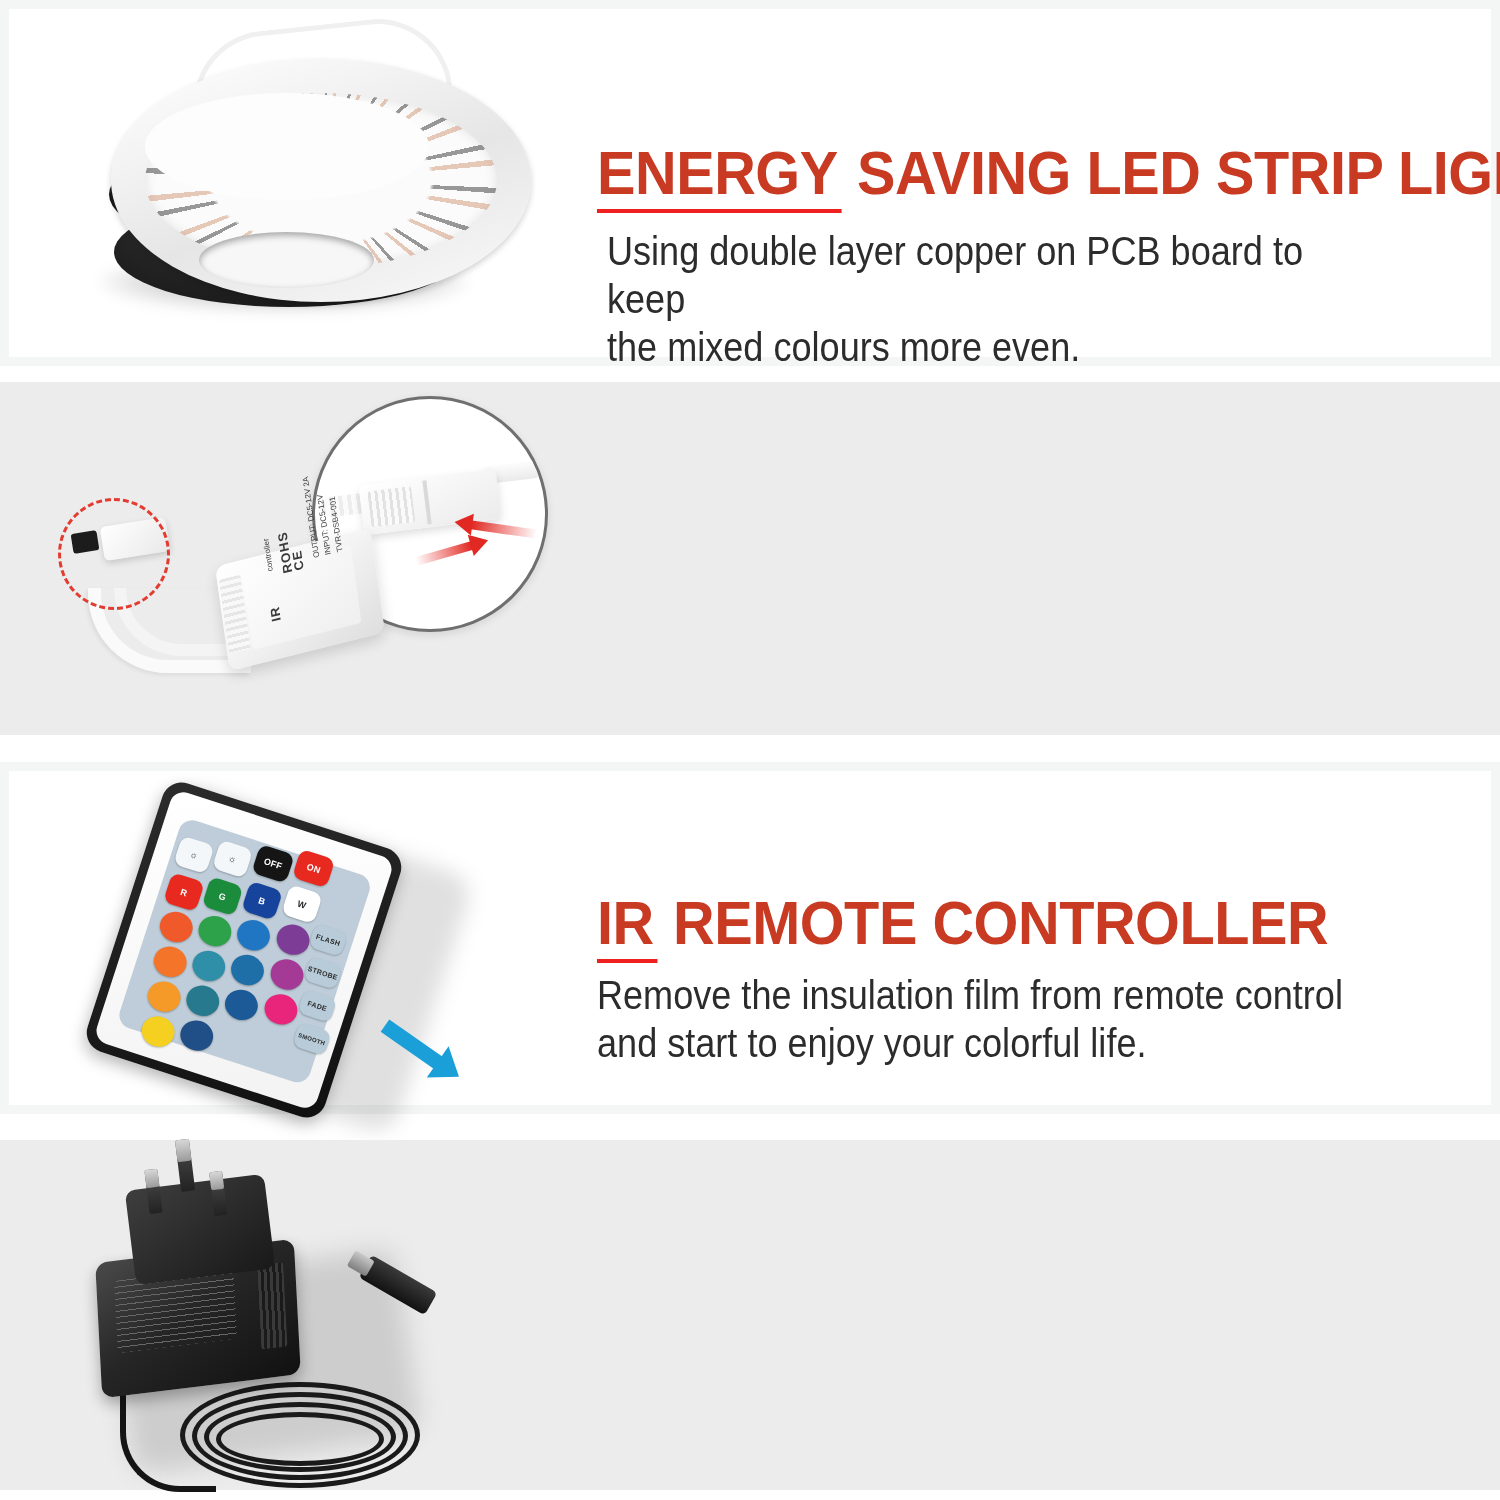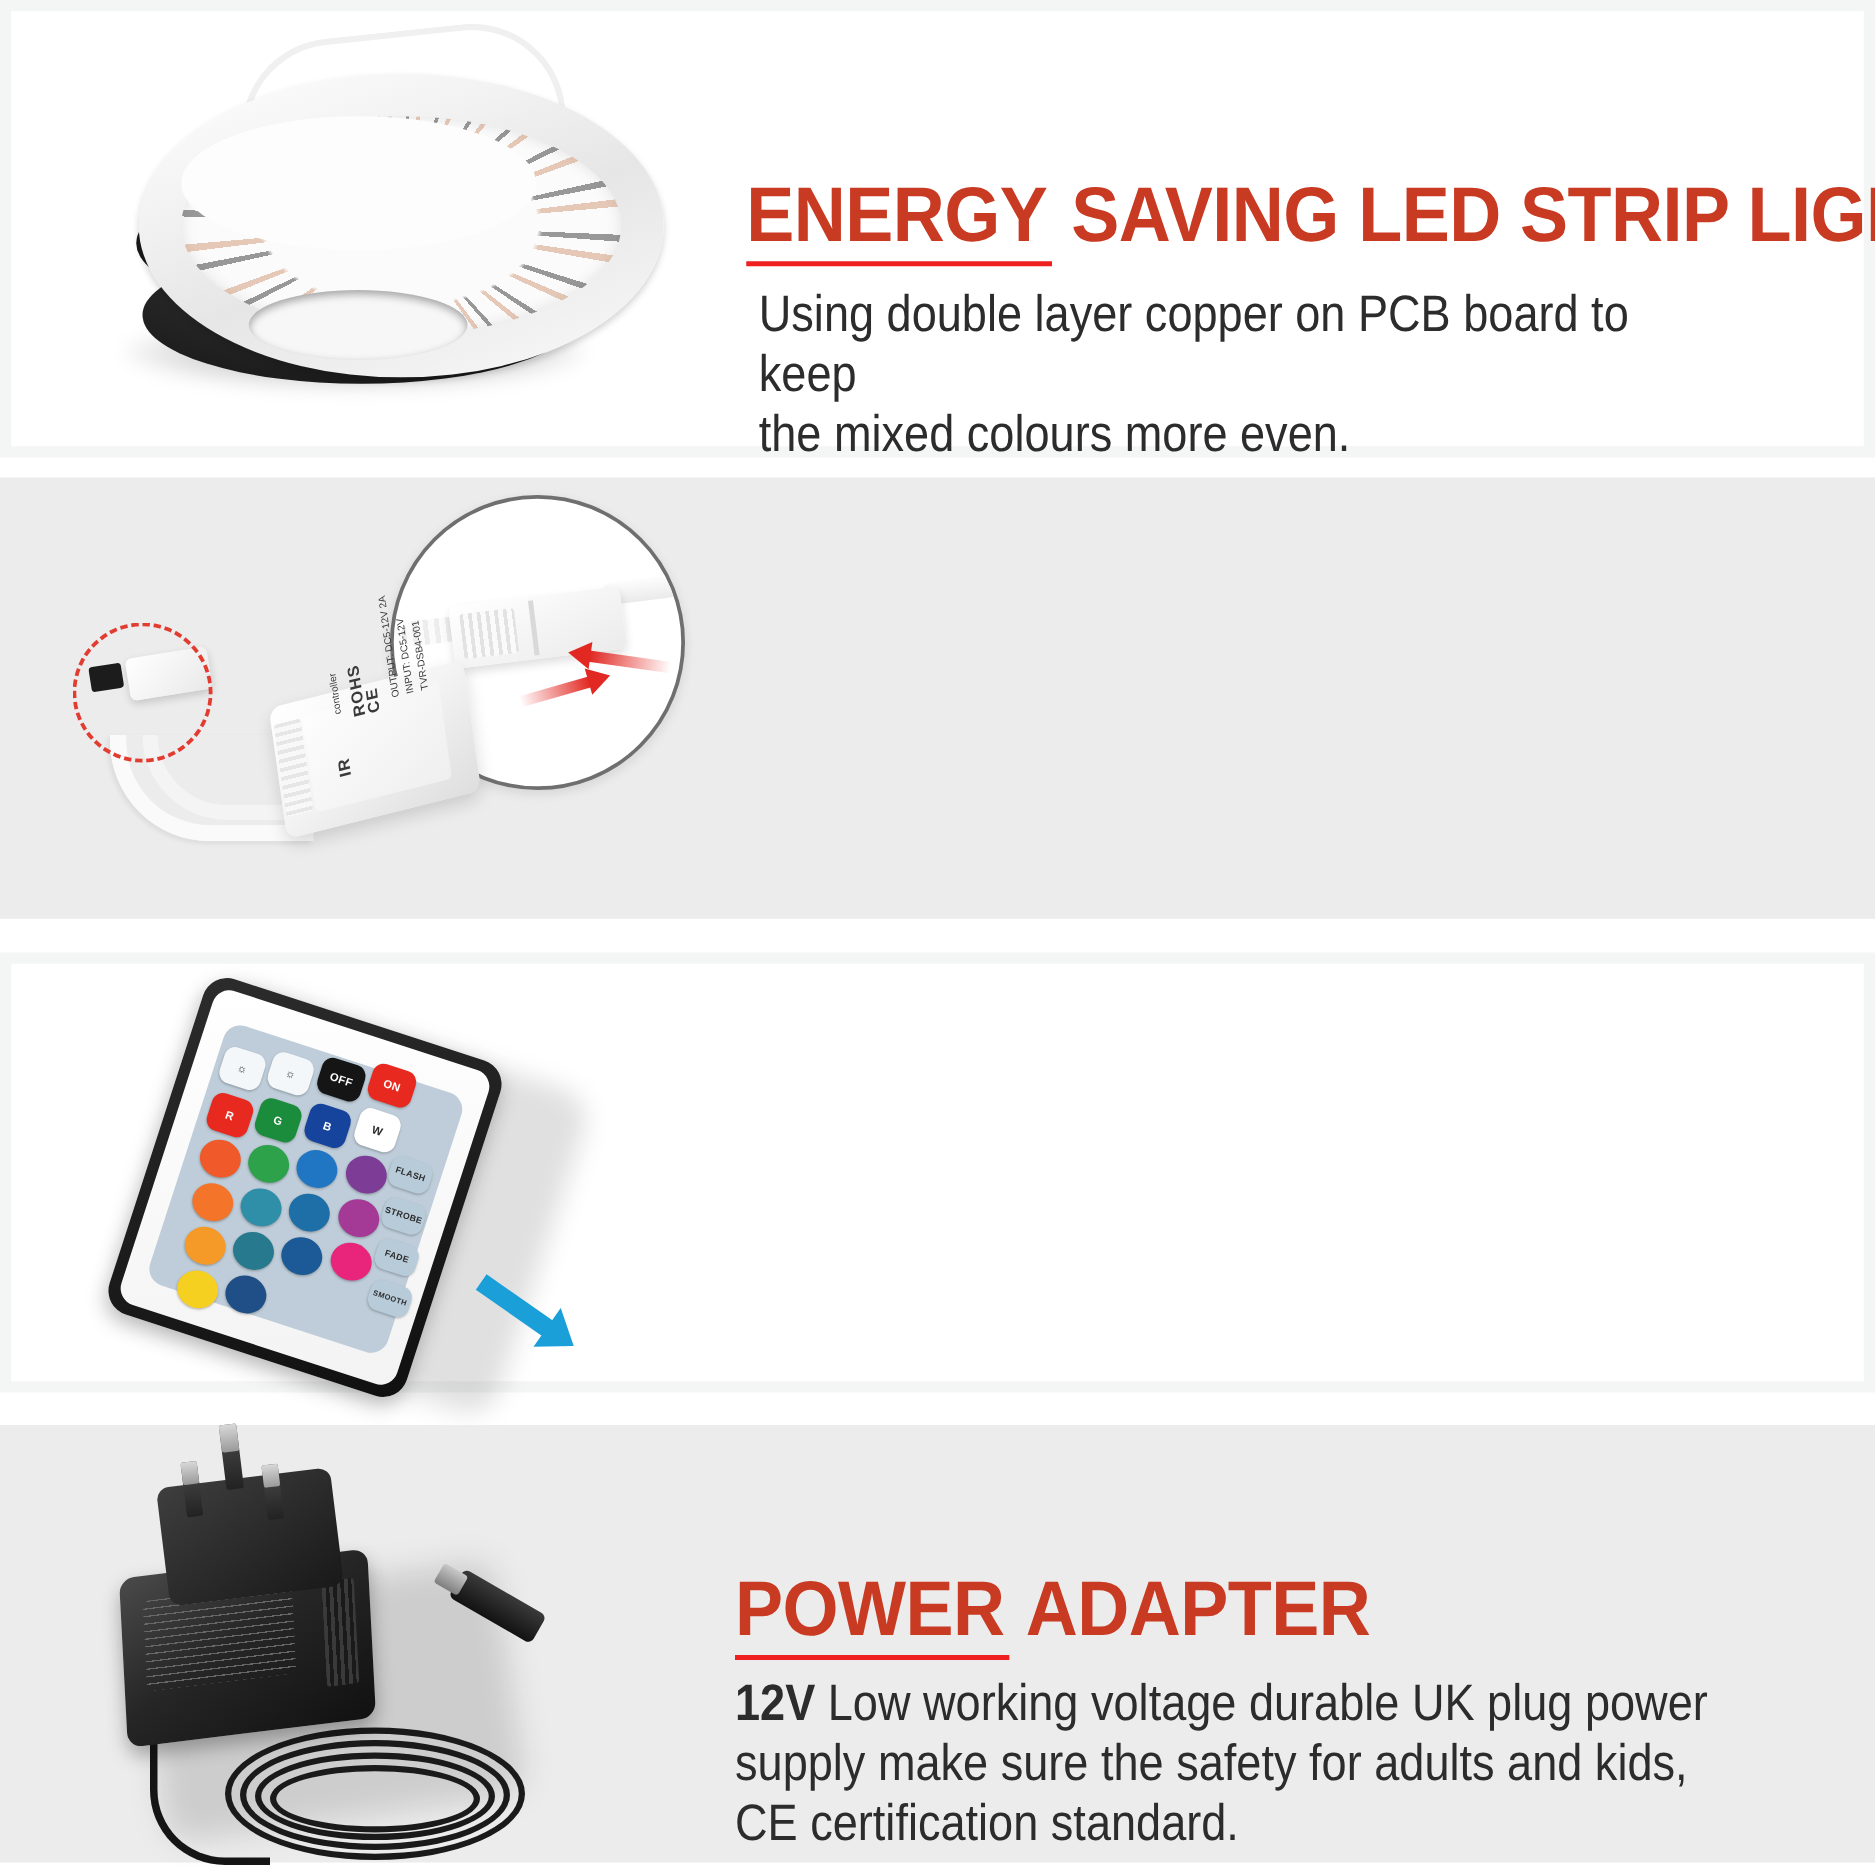--- a/index.html
+++ b/index.html
@@ -364,20 +364,27 @@
               </div>
               <div class="kr" style="left:191px;top:183px;width:34px;height:25px;background:#b8cbd9;">
                 <span class="ktxt dark" style="font-size:6px;">SMOOTH</span>
               </div>
 
             </div>
           </div>
         </div>
       </div>
 
+      <div class="copy">
+        <h2 class="heading" style="left:28px;top:70px;font-size:62px;">
+          <span class="hl">IR</span><span> REMOTE CONTROLLER</span>
+        </h2>
+        <p class="body" style="left:28px;top:160px;font-size:41px;">Remove the insulation film from remote control
+and start to enjoy your colorful life.</p>
+      </div>
 
     </div>
   </section>
 
   <section class="panel panel-grey" id="panel-4">
     <div class="panel-inner">
 
       <div class="media" style="width:560px;">
         <div class="ad-wrap">
           <div class="ad-shadow"></div>
@@ -401,25 +408,17 @@
             <div class="pin" style="left:56px;top:-44px;width:14px;height:52px;"></div>
             <div class="pin-tip" style="left:56px;top:-44px;width:14px;height:22px;"></div>
             <div class="pin" style="left:22px;top:-18px;width:13px;height:44px;"></div>
             <div class="pin-tip" style="left:22px;top:-18px;width:13px;height:18px;"></div>
             <div class="pin" style="left:86px;top:-8px;width:13px;height:44px;"></div>
             <div class="pin-tip" style="left:86px;top:-8px;width:13px;height:18px;"></div>
           </div>
         </div>
       </div>
 
-      <div class="copy">
-        <h2 class="heading" style="left:28px;top:66px;font-size:62px;">
-          <span class="hl">POWER</span><span> ADAPTER</span>
-        </h2>
-        <p class="body" style="left:28px;top:158px;font-size:41px;"><b>12V</b><span> Low working voltage durable UK plug power
- supply make sure the safety for adults and kids,
-CE certification standard.</span></p>
-      </div>
 
     </div>
   </section>
 
 </div>
 
 </body></html>

